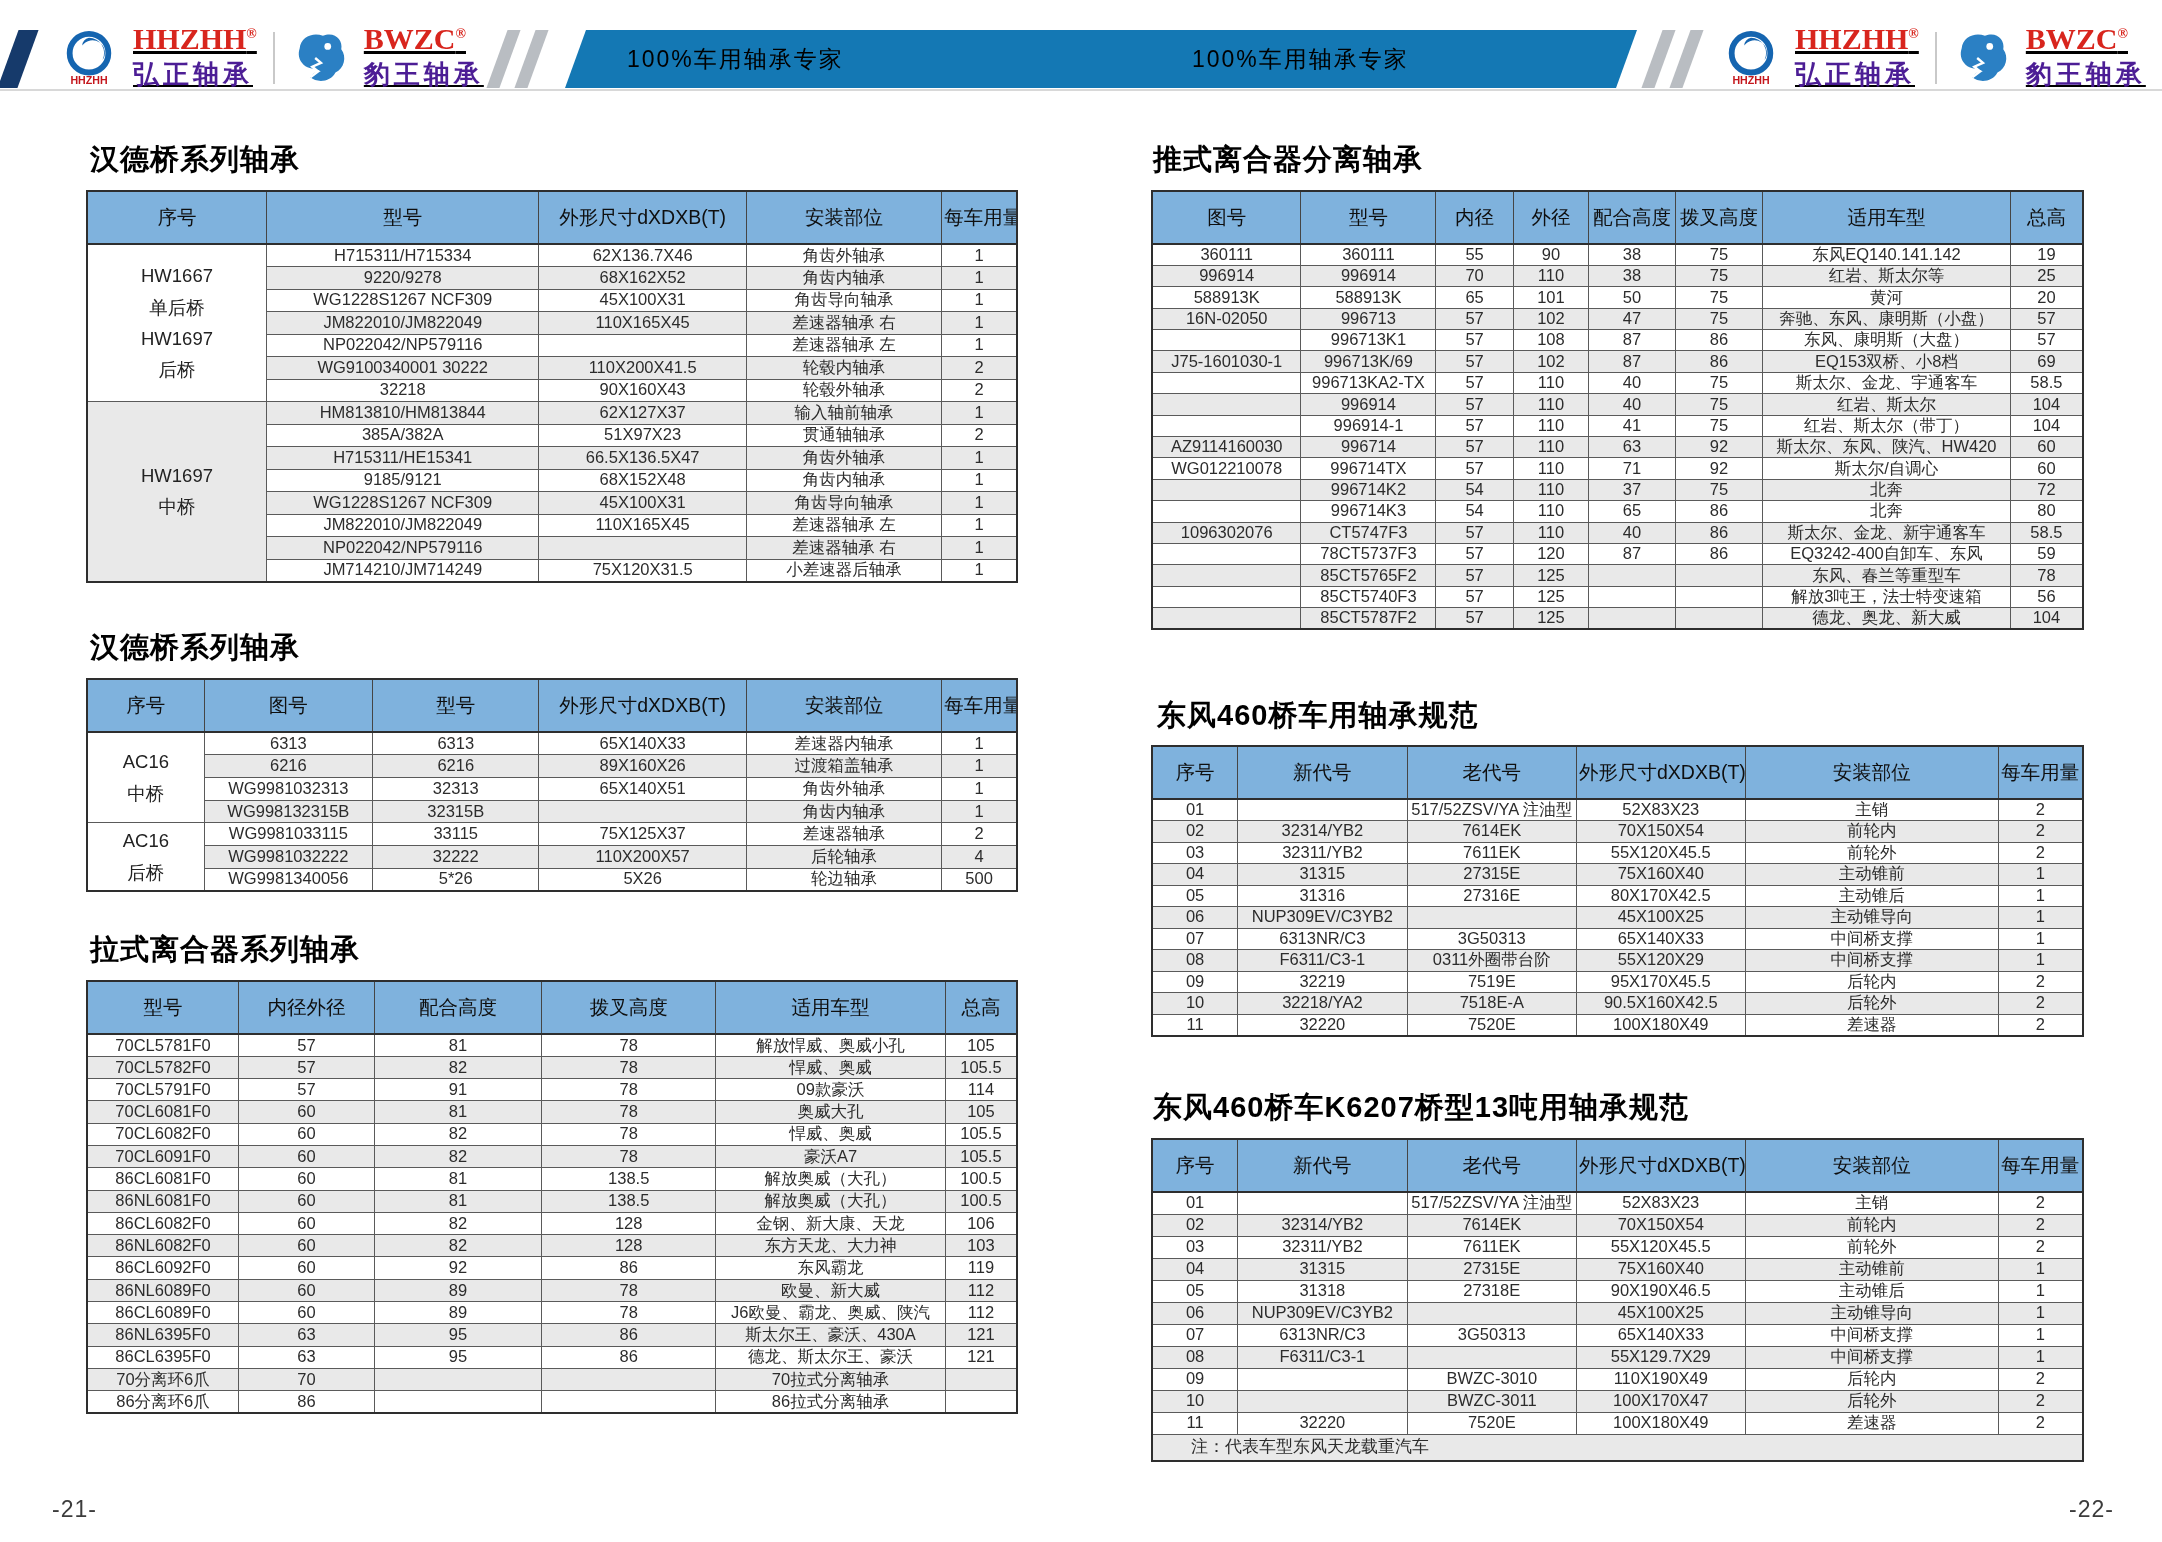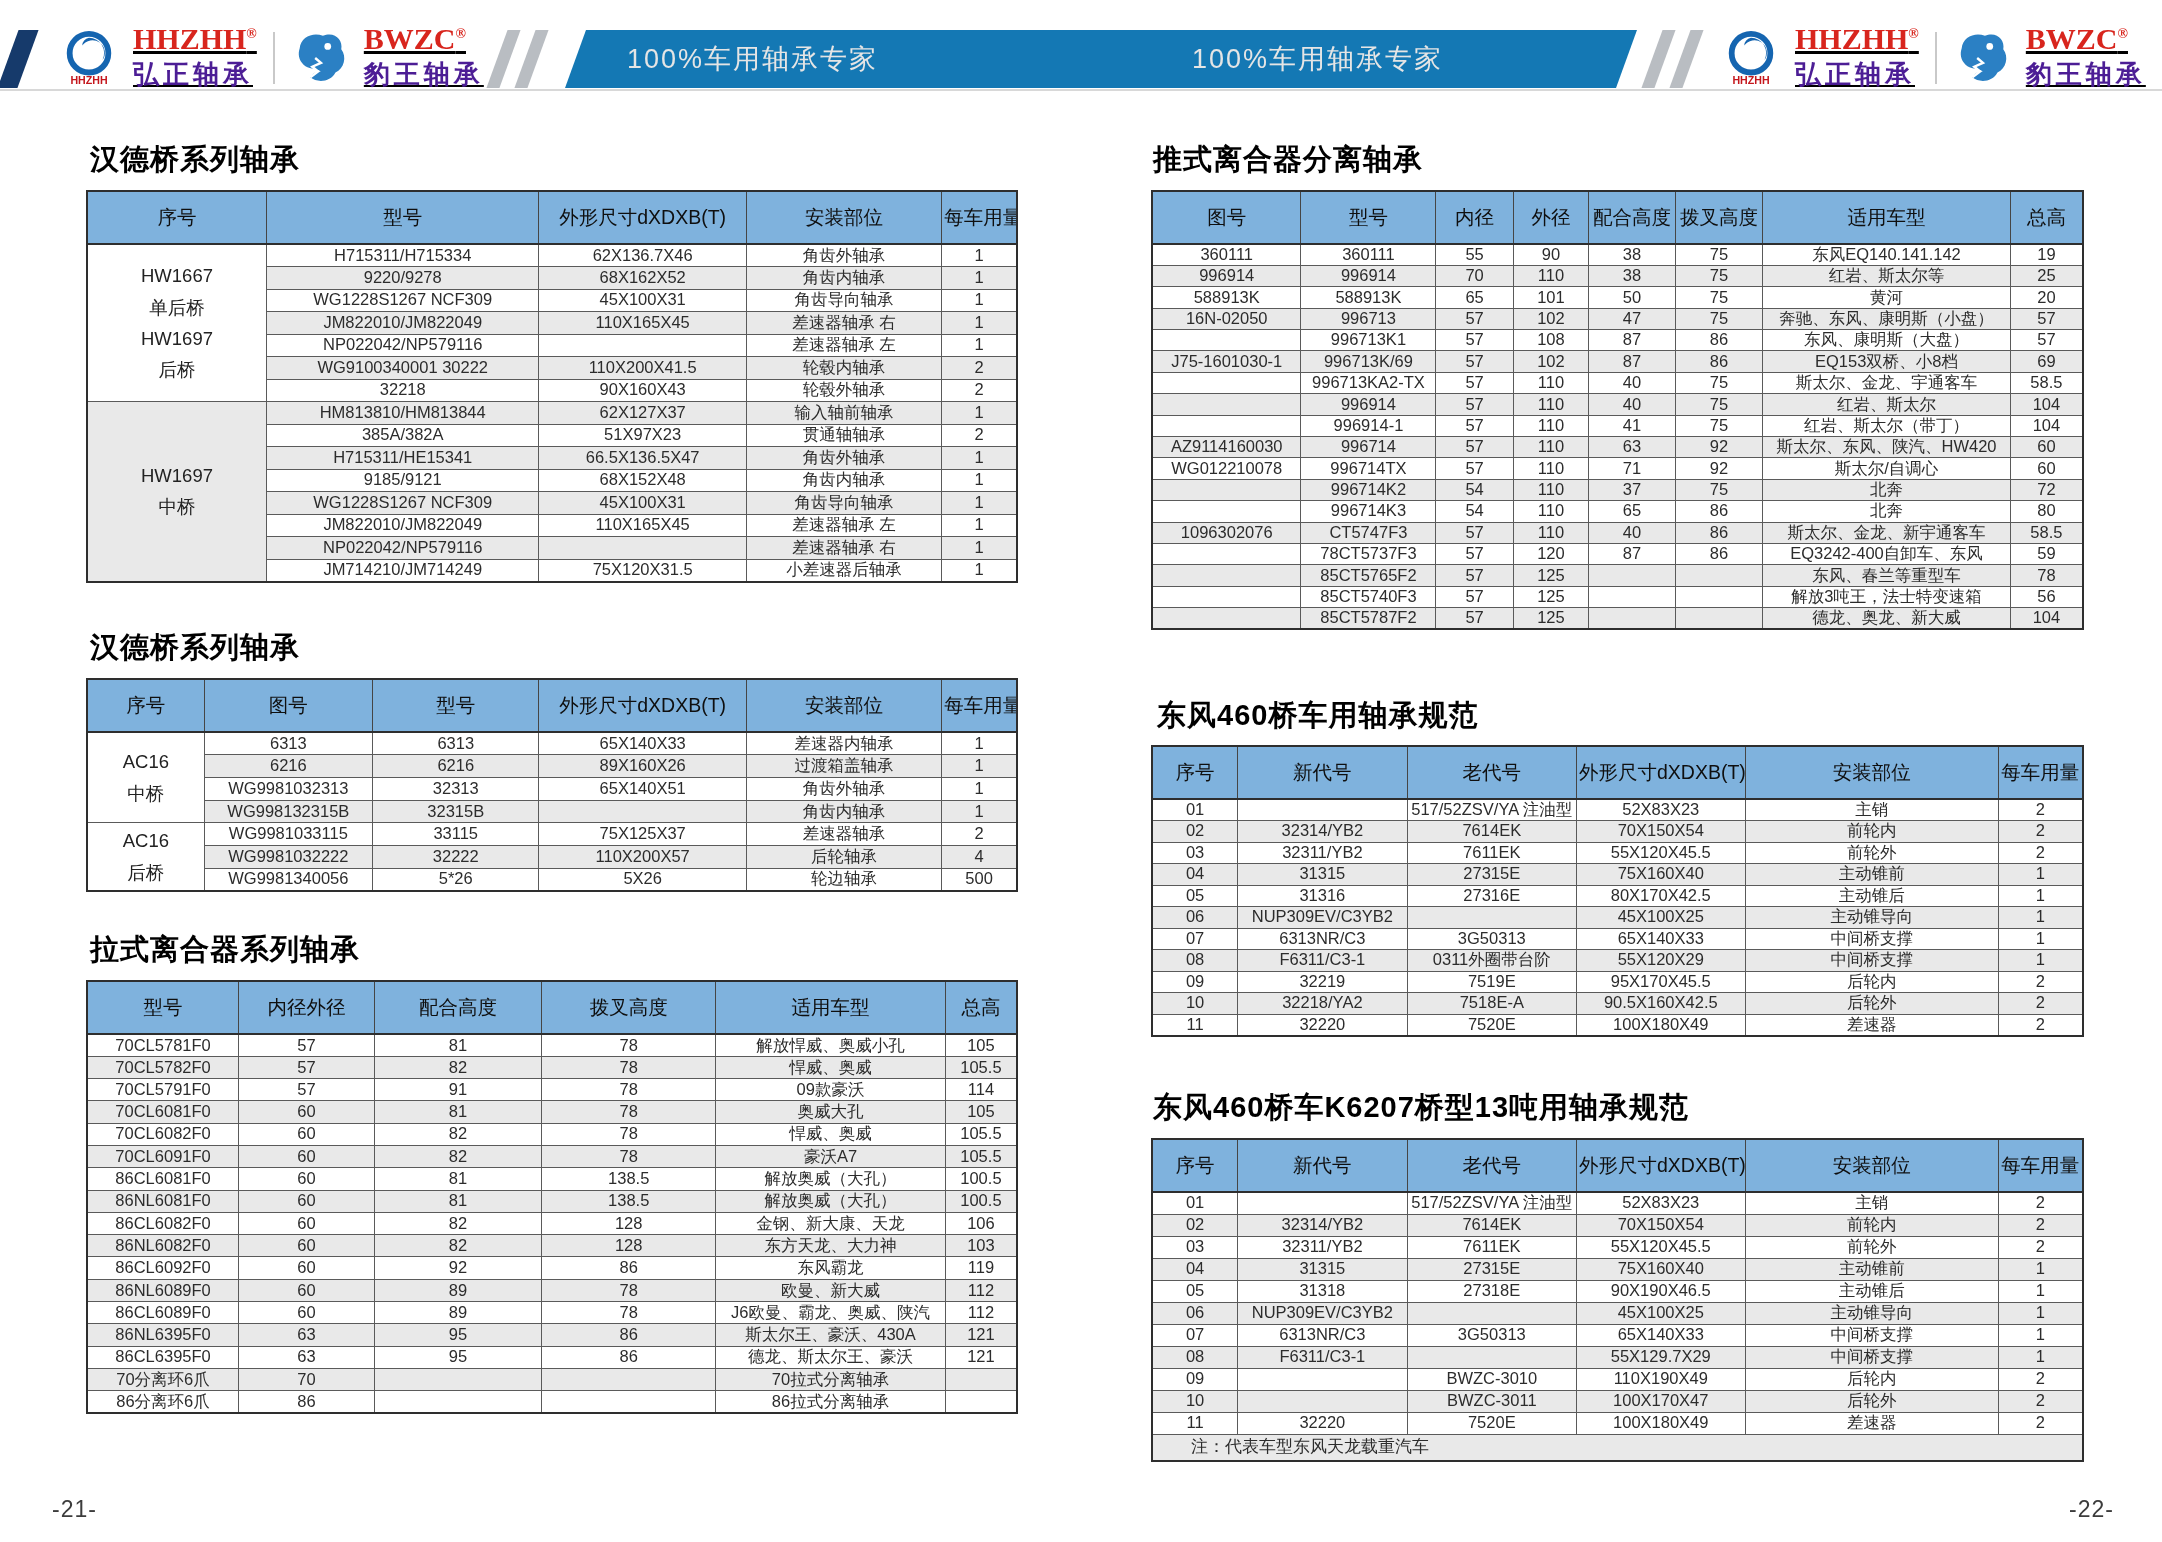--- a/index.html
+++ b/index.html
@@ -22,21 +22,21 @@
   .brand-text .latin { font-family:"Liberation Serif","DejaVu Serif",serif;
     font-size:30px; font-weight:bold; color:#d8251d; line-height:1; white-space:nowrap; }
   .brand-text .latin sup { font-size:14px; }
   .brand-text .cn { font-size:26px; font-weight:bold; color:#4c1d95;
     letter-spacing:4px; margin-top:3px; white-space:nowrap; }
   .brand-divider { width:2px; height:52px; background:#c9c9c9; margin:0 16px; }
   .banner { position:absolute; left:565px; top:30px; width:1072px; height:58px;
     background:#1478b4;
     clip-path:polygon(21px 0, 100% 0, calc(100% - 21px) 100%, 0 100%); }
   .banner-text { position:absolute; top:50%; transform:translateY(-50%);
-    color:#e5e5e5; font-size:27px; letter-spacing:2px; white-space:nowrap;text-align:center; }
+    color:#000000; font-size:23px; letter-spacing:2px; white-space:nowrap;text-align:center; }
   .bt-left  { left:62px; }
   .bt-right { left:627px; }
   .stripe { position:absolute; top:30px; width:13px; height:58px;
             background:#b9bdc2; transform:skewX(-20deg); }
   .s1 { left:497px; } .s2 { left:525px; } .s3 { left:1652px; } .s4 { left:1680px; }
 
   
   .tbl-title { position:absolute; font-size:29px; font-weight:bold; color:#000;
                letter-spacing:1px; white-space:nowrap; }
   .tbl-host { position:absolute; }

